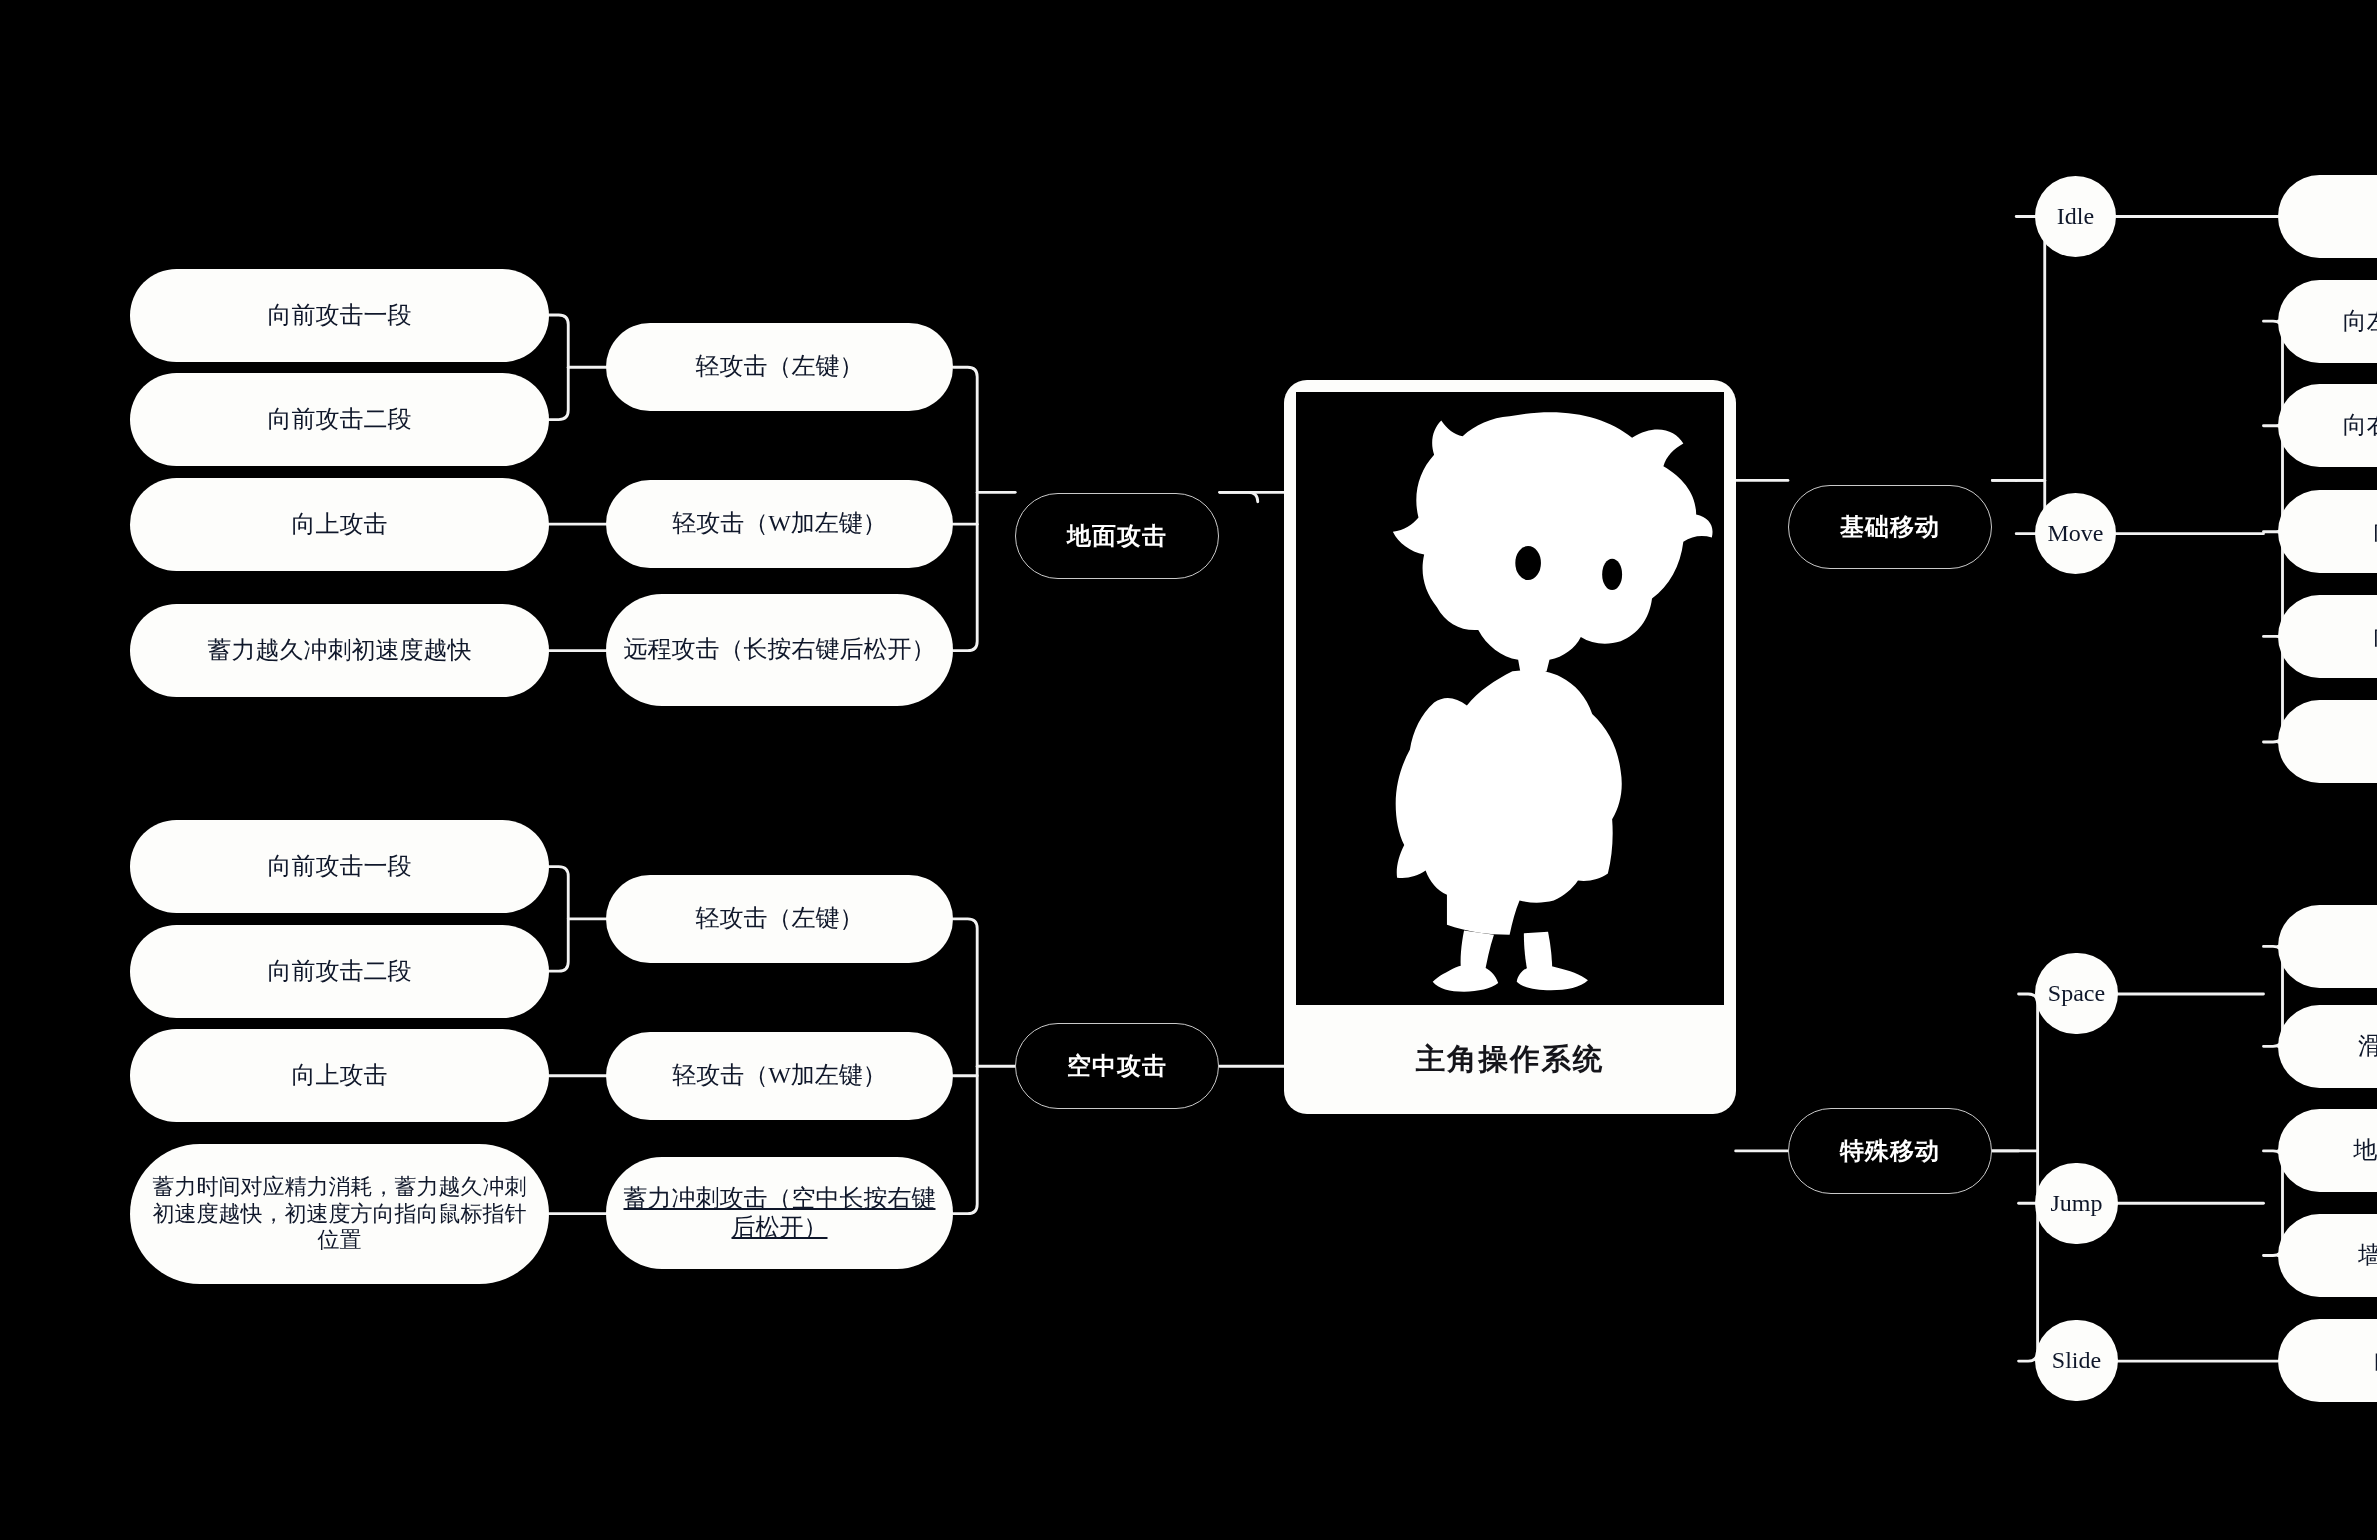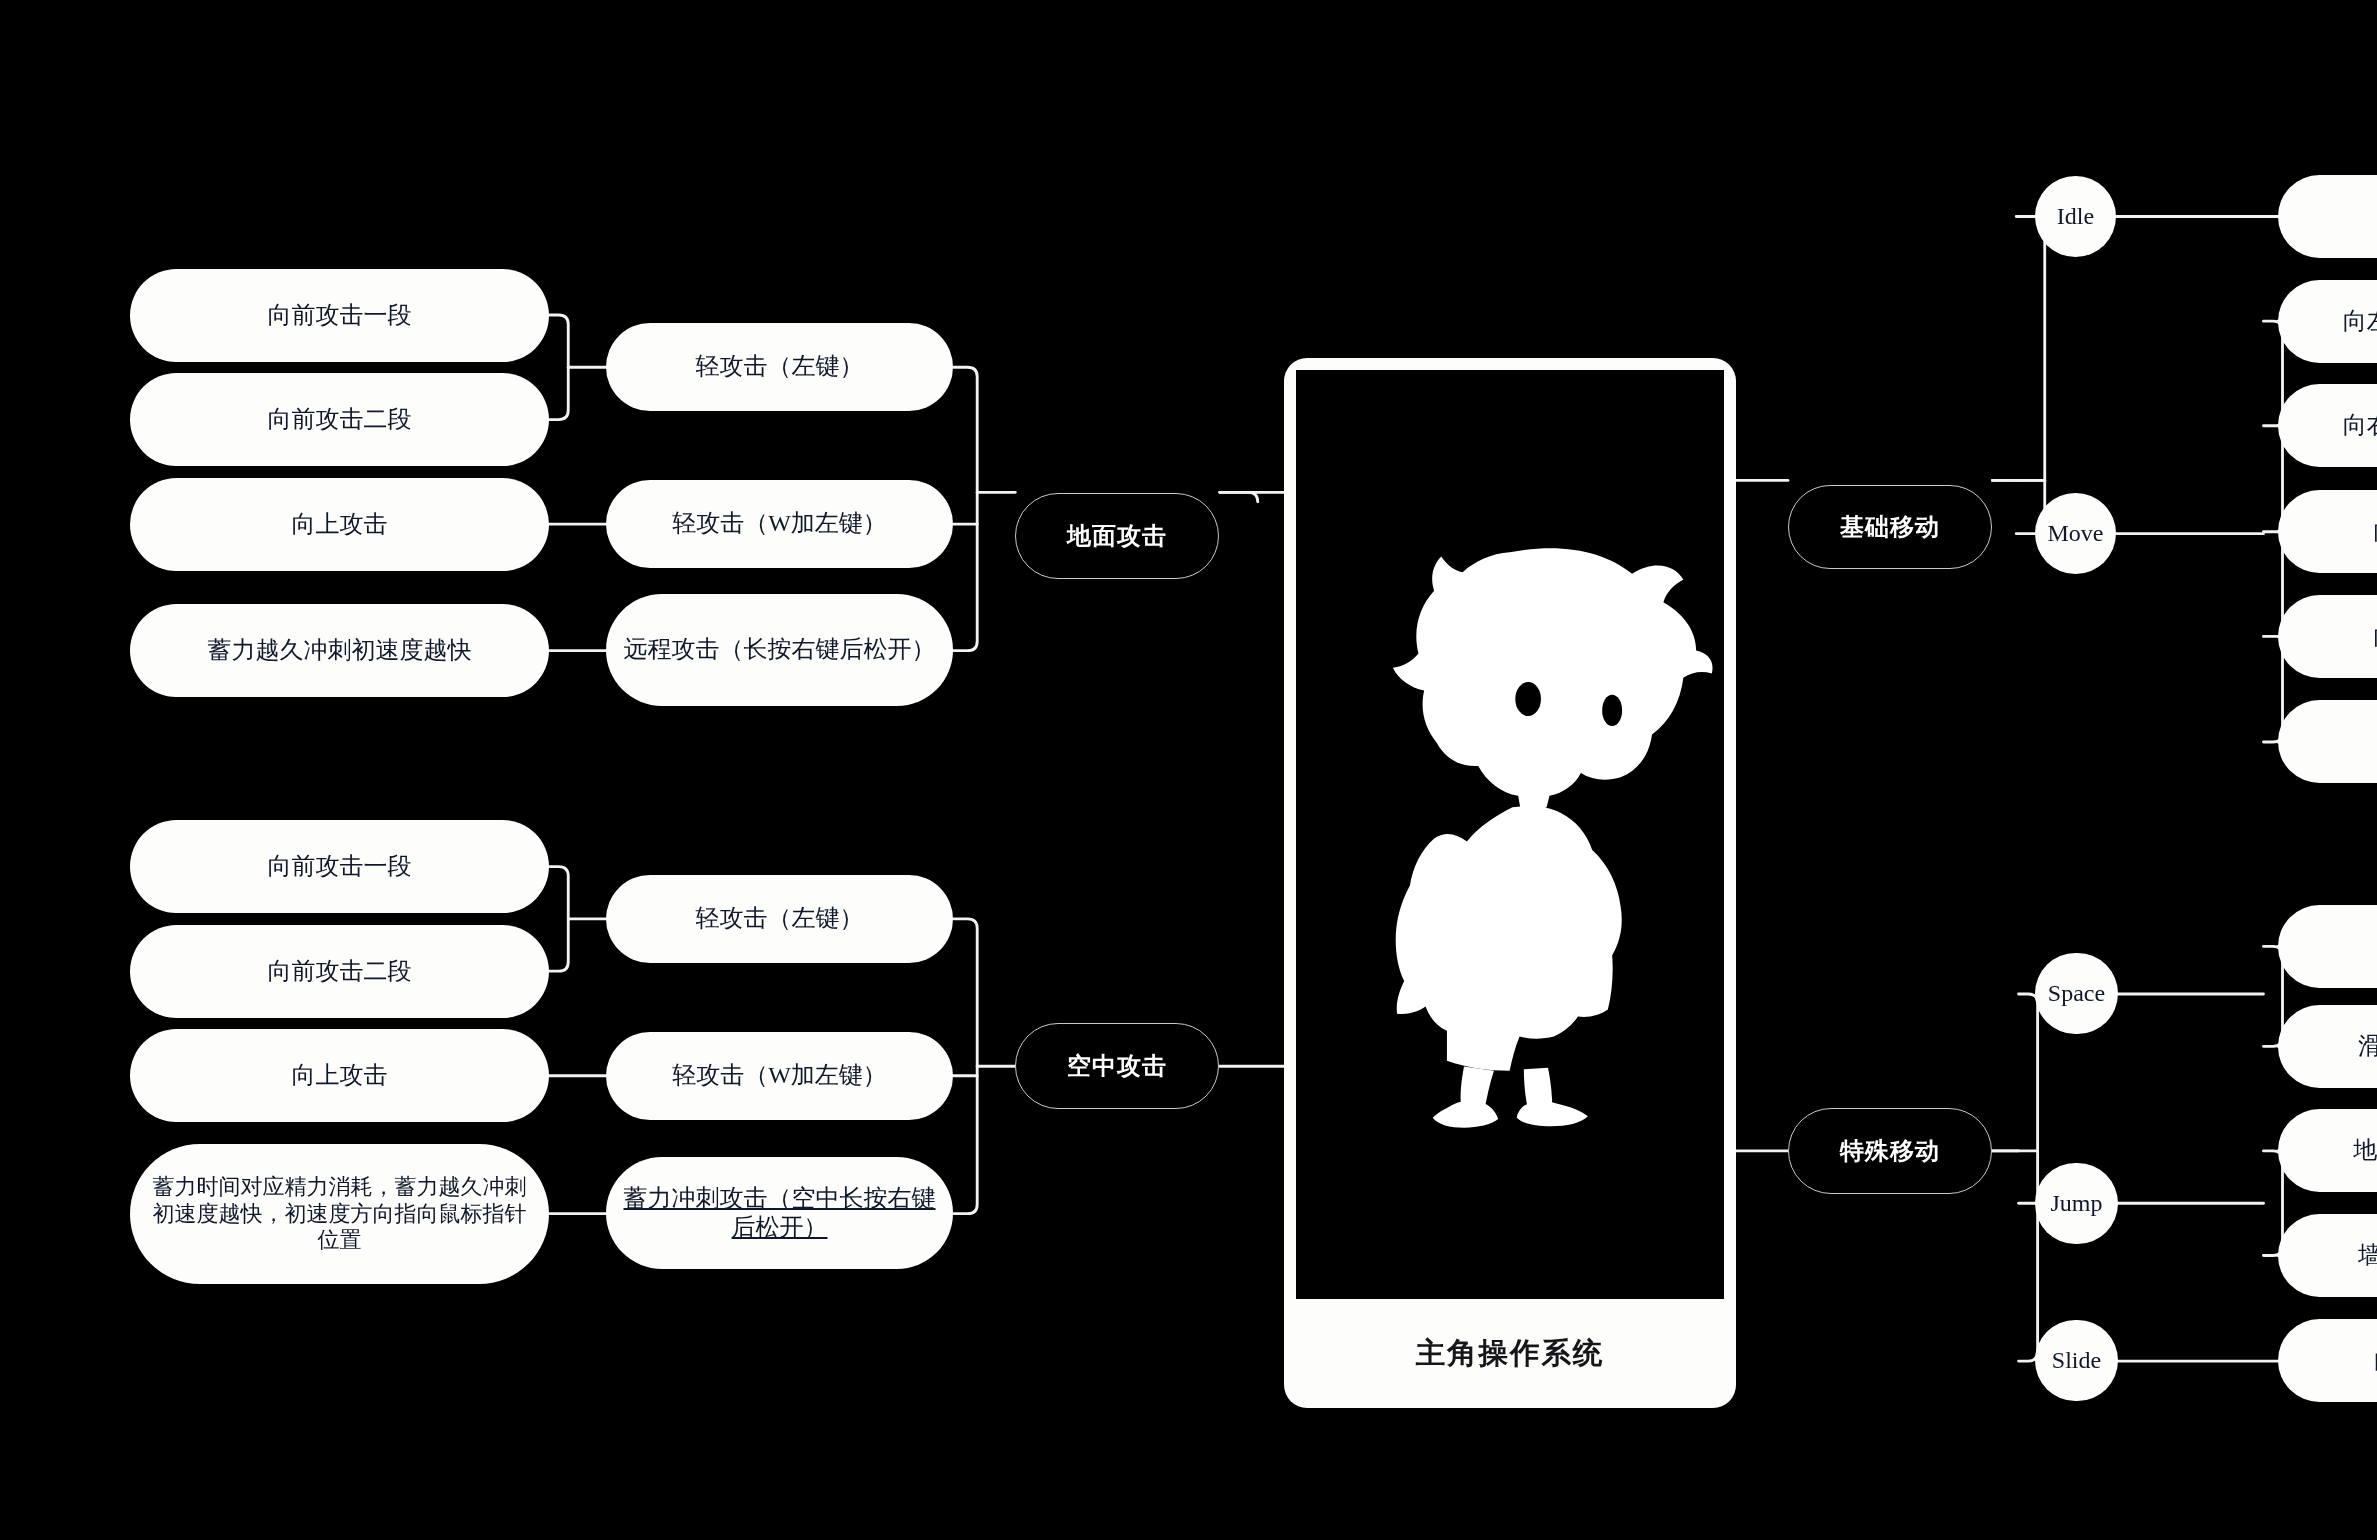--- a/index.html
+++ b/index.html
@@ -132,21 +132,21 @@
   <div class="node pill f-sm" style="left:130px;top:1144px;width:419px;height:140px;">蓄力时间对应精力消耗，蓄力越久冲刺初速度越快，初速度方向指向鼠标指针位置</div>
 
   <div class="node pill f-md" style="left:606px;top:875px;width:347px;height:88px;">轻攻击（左键）</div>
 
   <div class="node pill f-md" style="left:606px;top:1032px;width:347px;height:88px;">轻攻击（W加左键）</div>
 
   <div class="node pill f-md" style="left:606px;top:1157px;width:347px;height:112px;text-decoration:underline;">蓄力冲刺攻击（空中长按右键后松开）</div>
 
   <div class="node hub f-hub" style="left:1015px;top:1023px;width:204px;height:86px;">空中攻击</div>
 
-  <div class="node center-card" style="left:1284px;top:358px;width:452px;height:1050px;align-items:center;">
+  <div class="node center-card" style="left:1284px;top:380px;width:452px;height:734px;align-items:center;">
     <div class="center-img">
       <svg viewBox="0 0 300 430" preserveAspectRatio="xMidYMid meet" aria-hidden="true">
         <rect x="0" y="0" width="300" height="430" fill="#000"></rect>
         <g fill="#ffffff">
 
           <path d="M150 17
                    C186 10 216 16 236 32
                    C252 22 266 26 272 36
                    C265 40 260 45 258 52
                    C272 60 281 72 281 86

